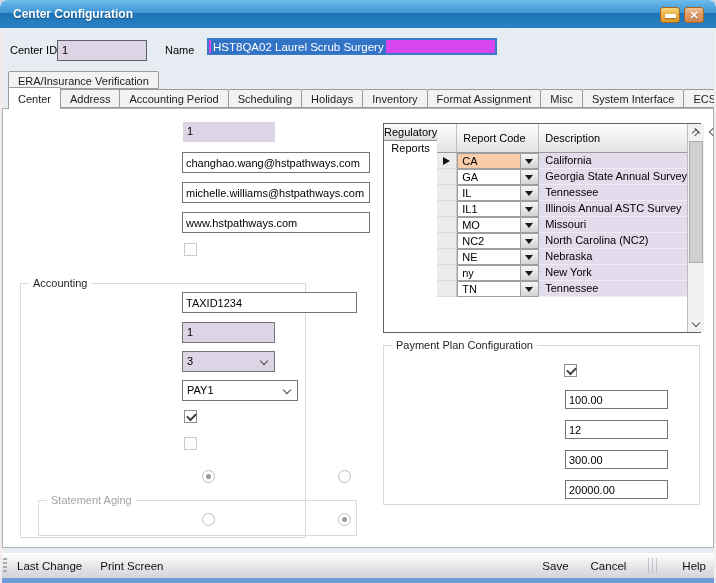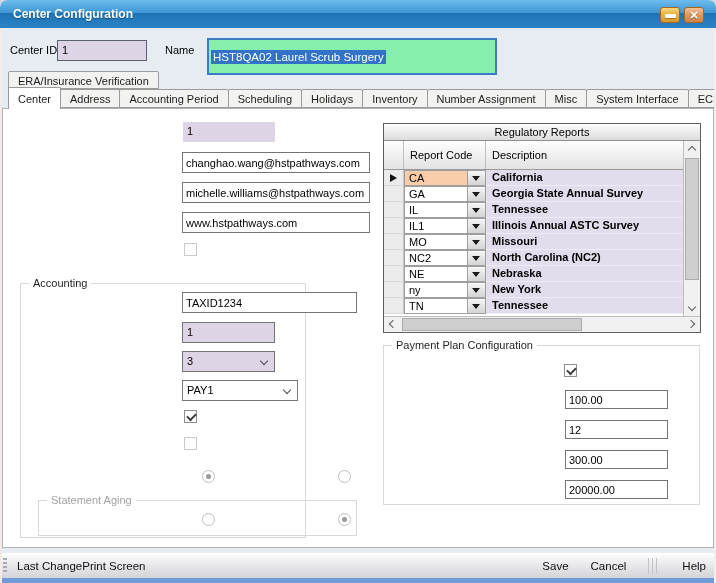--- a/index.html
+++ b/index.html
@@ -16,21 +16,21 @@
   .title-text { position:absolute; left:13px; top:7px; color:#fff; font-size:12px; font-weight:bold; text-shadow:0 1px 1px rgba(0,0,0,.35); }
   .cap-btn { position:absolute; top:7px; width:20px; height:16px; border:1px solid #a5671f; border-radius:3px; text-align:center; }
   .btn-min { right:36px; background:linear-gradient(#f7d87e,#eab043 45%,#d99a2b); }
   .btn-min i { position:absolute; left:4px; top:6px; width:11px; height:4px; background:#fff; border-radius:1px; box-shadow:0 1px 1px rgba(0,0,0,.3); }
   .btn-close { right:12px; background:linear-gradient(#f3c197,#e09a63 45%,#cf8350); color:#fff; font-size:11px; font-weight:bold; line-height:15px; text-shadow:0 1px 1px rgba(0,0,0,.3); }
 
   
   .lbl { position:absolute; font-size:11px; color:#000; white-space:nowrap; }
   .lbl.gray { color:#a3a3a3; }
   .field-center-id { position:absolute; left:57px; top:40px; width:90px; height:21px; background:#ddd4e6; border:1px solid #5a626e; font-size:11px; padding:3px 0 0 4px; }
-  .field-name { position:absolute; left:207px; top:38px; width:290px; height:37px; background:#86efac; border:2px solid #3b7dc4; display:flex; align-items:center; padding-left:2px; }
+  .field-name { position:absolute; left:207px; top:38px; width:290px; height:17px; background:#d946ef; border:2px solid #3b7dc4; display:flex; align-items:center; padding-left:2px; }
   .field-name .sel { background:#3273c5; color:#fff; font-size:11.5px; padding:1px 2px; white-space:nowrap; }
 
   
   .tabs-row { position:absolute; left:8px; display:flex; }
   .tabs-row1 { top:71px; z-index:2;flex-direction:column; }
   .tabs-row2 { top:89px; z-index:3; }
   .tab { height:19px; padding:3px 9px 0; background:#f2f2f1; border:1px solid #9b9b9b; border-radius:2px 2px 0 0; margin-right:-1px; font-size:11px; white-space:nowrap; color:#1c1c1c; }
   .tabs-row1 .tab { height:18px; }
   .tab.active { background:#fff; height:22px; margin-top:-2px; padding-top:5px; border-bottom:none; z-index:4; position:relative; }
 
@@ -45,53 +45,53 @@
   .checkbox { position:absolute; width:13px; height:13px; border:1px solid #8e8e8e; background:#fff; z-index:5; }
   .checkbox.checked::after { content:""; position:absolute; left:2px; top:2px; width:7px; height:4px; border-left:2px solid #3f3f3f; border-bottom:2px solid #3f3f3f; transform:rotate(-45deg); }
   .checkbox.disabled { border-color:#cacaca; background:#fdfdfd; }
   .radio { position:absolute; width:13px; height:13px; border:1px solid #bdbdbd; border-radius:50%; background:#fff; z-index:5; }
   .radio.checked::after { content:""; position:absolute; left:3px; top:3px; width:5px; height:5px; border-radius:50%; background:#9b9b9b; }
   .groupbox { position:absolute; border:1px solid #d9d9d9; z-index:4; }
   .gb-title { position:absolute; top:-7px; left:8px; background:#fff; padding:0 4px; font-size:11px; color:#1f1f1f; white-space:nowrap; }
   .gb-title.gray { color:#a3a3a3; }
 
   
-  .rtable { position:absolute; left:383px; top:123px; width:318px; height:210px; border:1px solid #5f5f5f; background:#fff; display:flex; flex-direction:column; z-index:5; }
+  .rtable { position:absolute; left:383px; top:123px; width:318px; height:210px; border:1px solid #5f5f5f; background:#fff; display:flex; flex-direction:row; z-index:5; }
   .rt-caption { height:17px; background:linear-gradient(#fdfdfd,#dcdcdc); border-bottom:1px solid #8f8f8f; text-align:center; font-size:11px; line-height:16px; }
   .rt-main { flex:1; display:flex; min-height:0; }
   .rt-grid { flex:1; display:flex; flex-direction:column; min-width:0; }
   .rt-headrow { height:29px; display:flex; background:linear-gradient(#fefefe,#e3e3e3); border-bottom:1px solid #9a9a9a; }
   .rt-selhead { width:20px; border-right:1px solid #c0c0c0; }
   .rt-codehead { width:82px; border-right:1px solid #c0c0c0; padding:8px 0 0 6px; font-size:11px; }
   .rt-deschead { flex:1; padding:8px 0 0 6px; font-size:11px; }
   .rt-row { height:16px; display:flex; }
   .rt-sel { width:20px; background:#ebebeb; border-right:1px solid #c6c6c6; border-bottom:1px solid #dadada; position:relative; }
   .cur-arrow { display:none; }
   .rt-row.current .cur-arrow { display:block; position:absolute; left:6px; top:4px; width:0; height:0; border-left:7px solid #111; border-top:4px solid transparent; border-bottom:4px solid transparent; }
   .rt-combo { width:82px; display:flex; border:1px solid #9f9f9f; background:#fff; }
   .rt-code { flex:1; font-size:11px; padding:1px 0 0 4px; overflow:hidden; white-space:nowrap; }
   .rt-row.current .rt-code { background:#f9cda9; }
   .rt-dd { width:18px; background:linear-gradient(#f6f6f6,#d4d4d4); border-left:1px solid #9f9f9f; position:relative; }
   .rt-dd::after { content:""; position:absolute; left:4px; top:5px; border-left:4px solid transparent; border-right:4px solid transparent; border-top:5px solid #1a1a1a; }
-  .rt-desc { flex:1; background:#e3dcec; border-bottom:1px solid #f0ecf5; font-size:11px; padding:1px 0 0 6px; overflow:hidden; white-space:nowrap;font-weight:bold; }
+  .rt-desc { flex:1; background:#e3dcec; border-bottom:1px solid #f0ecf5; font-size:11px; padding:1px 0 0 6px; overflow:hidden; white-space:nowrap; }
   .rt-vscroll { width:17px; background:#f1f1f1; border-left:1px solid #bdbdbd; position:relative; }
   .vs-thumb { position:absolute; left:1px; right:1px; top:17px; height:122px; background:#cfcfcf; border:1px solid #ababab; }
   .chev-u,.chev-d,.chev-l,.chev-r { position:absolute; width:6px; height:6px; border-right:1px solid #5a5a5a; border-bottom:1px solid #5a5a5a; }
   .chev-u { left:5px; top:6px; transform:rotate(-135deg); }
   .chev-d { left:5px; bottom:6px; transform:rotate(45deg); }
   .rt-hscroll { height:16px; background:#f1f1f1; border-top:1px solid #bdbdbd; position:relative; }
   .hs-thumb { position:absolute; top:1px; bottom:1px; left:18px; width:180px; background:#cfcfcf; border:1px solid #ababab; }
   .chev-l { left:6px; top:4px; transform:rotate(135deg); }
   .chev-r { right:6px; top:4px; transform:rotate(-45deg); }
 
   
   .statusbar { position:absolute; left:0; top:553px; width:716px; height:25px;
     background:linear-gradient(#fdfdfd,#e9e9ec 45%,#d3d3d9); border-top:1px solid #fff; display:flex; align-items:center; z-index:6; }
   .sb-grip { width:4px; height:16px; margin-left:3px; background:repeating-linear-gradient(180deg,#a9aab2 0 2px,transparent 2px 4px); }
-  .sb-left { display:flex; margin-left:10px; }
+  .sb-left { display:flex; gap:18px; margin-left:10px; }
   .sb-right { margin-left:auto; display:flex; align-items:center; gap:22px; padding-right:10px; }
   .sb-item { font-size:11.5px; color:#111; cursor:default; }
   .sb-sep { width:12px; height:16px; background:repeating-linear-gradient(90deg,#c2c2c8 0 1px,transparent 1px 4px); }
   .bottom-strip { position:absolute; left:0; top:578px; width:716px; height:5px; background:#6f9cd8; z-index:7; }
 </style>
 </head>
 <body>
 
 <div class="dialog">
 
@@ -116,21 +116,21 @@
       <div class="tab">Default G Code</div>
     </div>
   <div class="tabs-row tabs-row2">
 
   <div class="tab active">Center</div>
       <div class="tab">Address</div>
       <div class="tab">Accounting Period</div>
       <div class="tab">Scheduling</div>
       <div class="tab">Holidays</div>
       <div class="tab">Inventory</div>
-      <div class="tab">Number Assignment</div>
+      <div class="tab">Format Assignment</div>
       <div class="tab">Misc</div>
       <div class="tab">System Interface</div>
       <div class="tab">ECS Claim</div>
     </div>
 
   <div class="content"></div>
 
   <span class="lbl" style="left:28px; top:126px;">Group Number</span>
   <div class="flat" style="left:183px; top:122px; width:92px; height:20px;">1</div>
 

